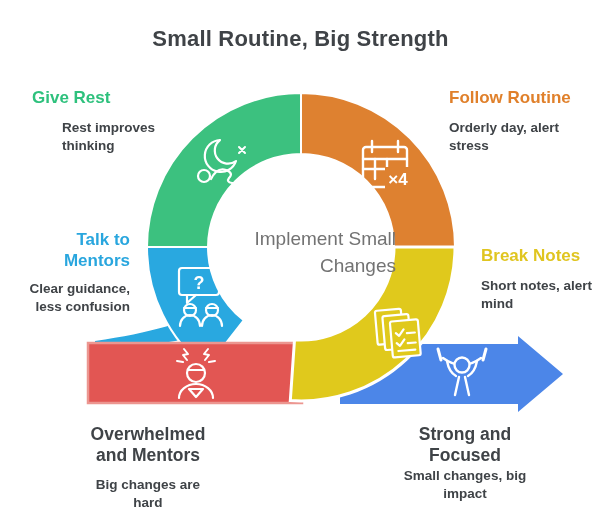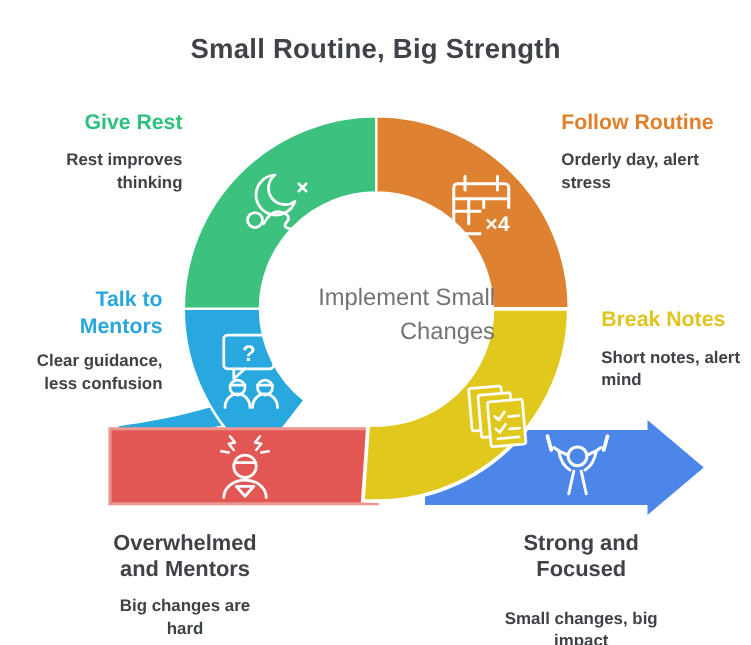--- a/index.html
+++ b/index.html
@@ -12,33 +12,33 @@
     font-size:22px;font-weight:bold;color:#3F4347;letter-spacing:.2px;
   }
   svg.diagram{position:absolute;left:0;top:0;}
   .lbl{position:absolute;}
   .lbl .h{font-size:17px;font-weight:bold;line-height:1.22;margin:0 0 10px 0;}
   .lbl .b{font-size:13.5px;font-weight:bold;color:#3F4347;line-height:1.32;margin:0;}
   .c-green{color:#2EC17D;}
   .c-orange{color:#E0802B;}
   .c-blue{color:#29A6DE;}
   .c-yellow{color:#E0C520;}
-  #lbl-give-rest{left:16px;top:88px;width:130px;text-align:right;}
+  #lbl-give-rest{left:32px;top:88px;width:130px;text-align:left;}
   #lbl-give-rest .b{max-width:100px;margin-left:auto;}
   #lbl-follow-routine{left:449px;top:88px;width:140px;text-align:left;}
   #lbl-follow-routine .b{max-width:114px;}
   #lbl-talk-to-mentors{left:0px;top:230px;width:130px;text-align:right;}
   #lbl-talk-to-mentors .h{max-width:78px;margin-left:auto;margin-bottom:9px;}
   #lbl-break-notes{left:481px;top:246px;width:116px;text-align:left;}
   #lbl-break-notes .b{max-width:112px;}
   #lbl-start{left:68px;top:424px;width:160px;text-align:center;}
   #lbl-start .h{font-size:17.5px;max-width:132px;margin:0 auto 9px auto;}
   #lbl-start .b{max-width:118px;margin:0 auto;}
   #lbl-end{left:385px;top:424px;width:160px;text-align:center;}
-  #lbl-end .h{font-size:17.5px;max-width:110px;margin:0 auto 19px auto;}
+  #lbl-end .h{font-size:17.5px;max-width:110px;margin:0 auto 0 auto;}
   #lbl-end .b{max-width:125px;margin:0 auto;}
   .center-label{
     position:absolute;left:206px;top:226px;width:190px;text-align:right;
     font-size:19px;font-weight:normal;color:#737373;line-height:1.42;
   }
   svg text{font-family:"Liberation Sans",sans-serif;font-weight:bold;}
 </style>
 </head>
 <body>
 

